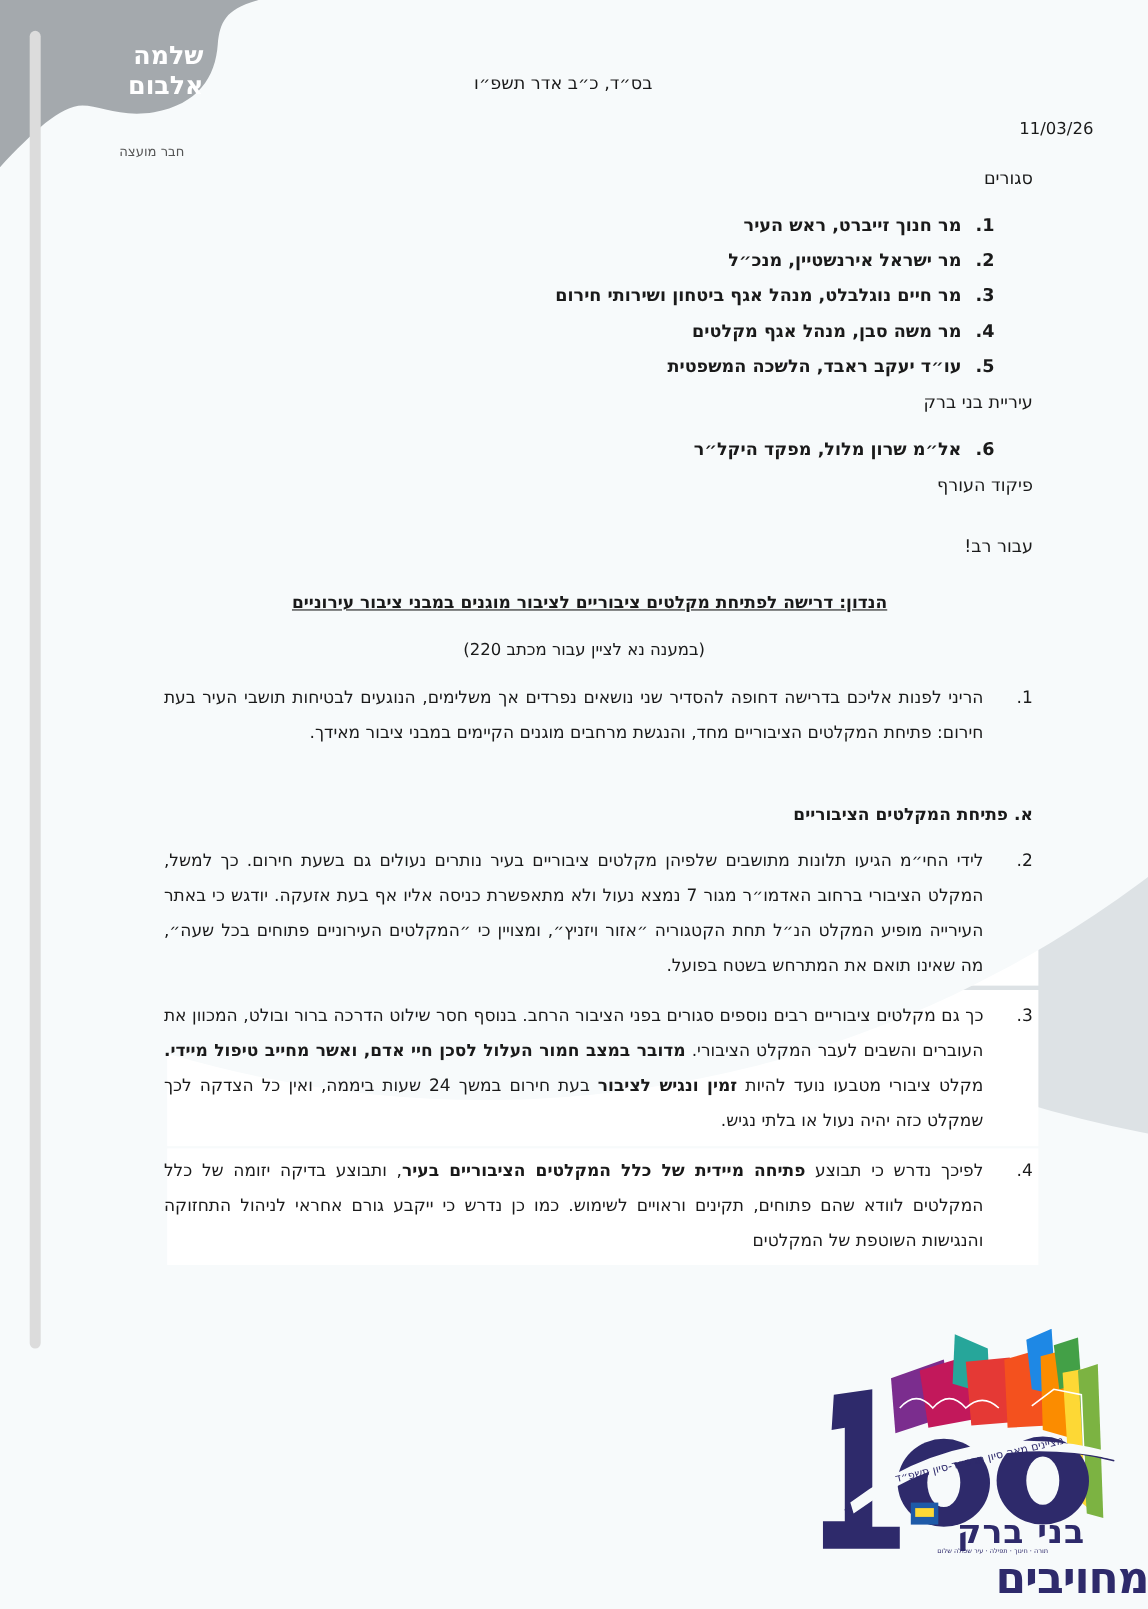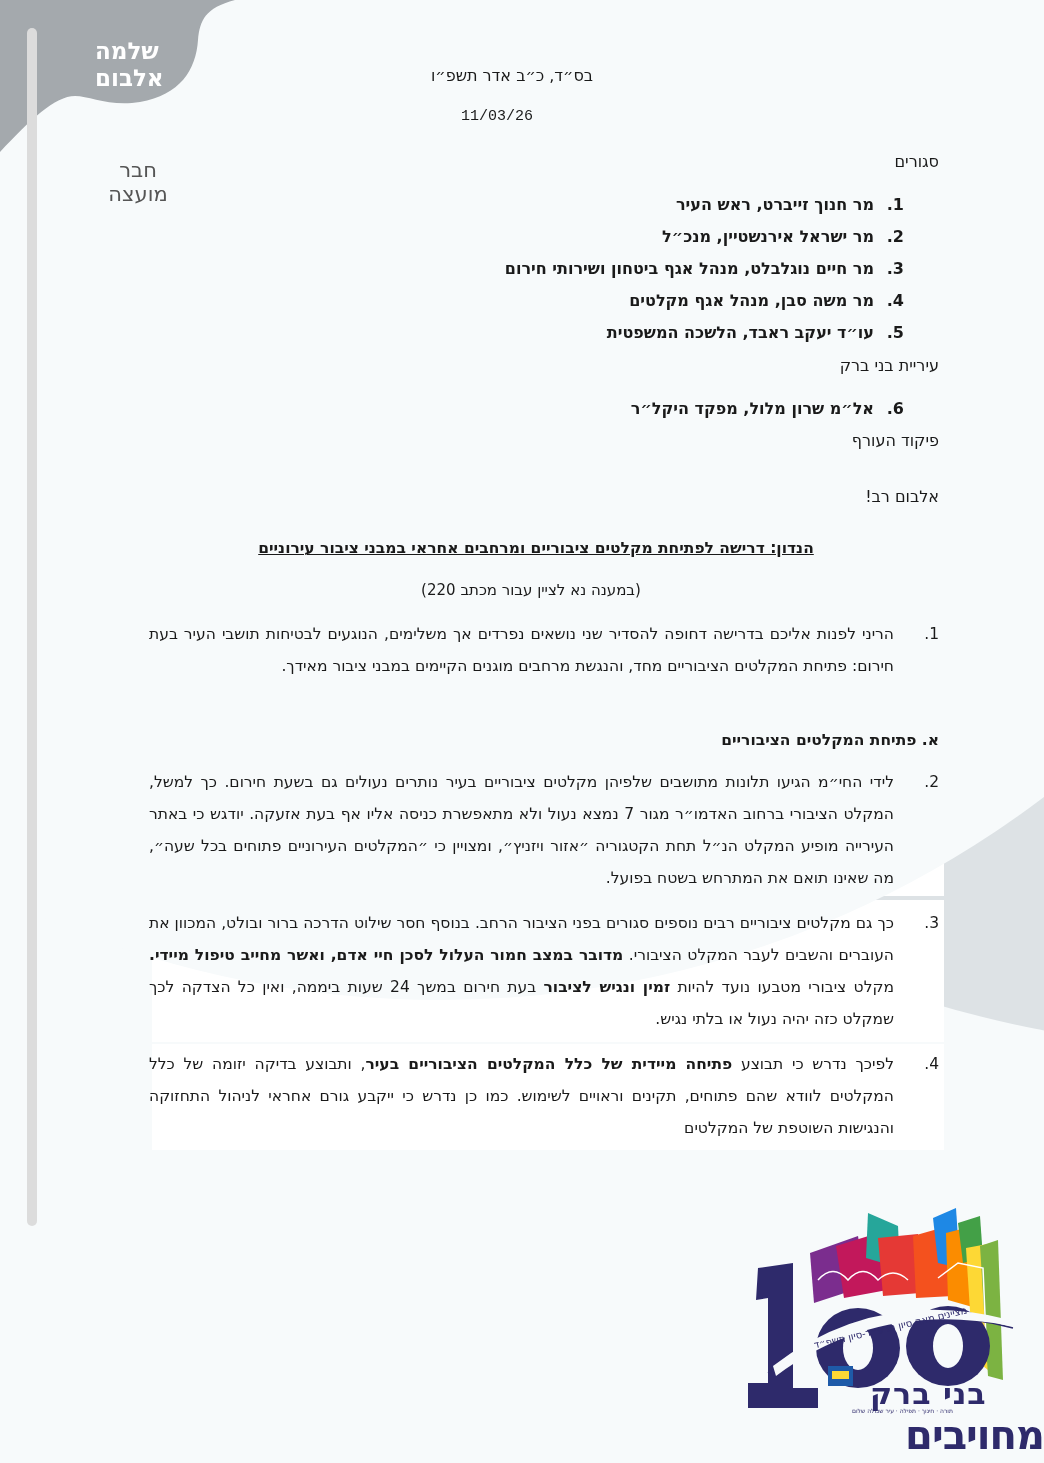--- a/index.html
+++ b/index.html
@@ -2,26 +2,26 @@
 <html lang="he"><head>
 <meta charset="utf-8">
 <style>
   html,body{margin:0;padding:0;}
   body{width:1044px;height:1463px;position:relative;overflow:hidden;background:#f6f9fa;font-family:"DejaVu Sans","Liberation Sans",sans-serif;color:#1a1a1a;}
   .page-bg{position:absolute;inset:0;background:#f7fafb;}
   .top-right-arc{position:absolute;left:150px;top:-1150px;width:2200px;height:2200px;border-radius:50%;background:#dde2e5;z-index:0;}
   .top-right-arc-inner{position:absolute;left:-560px;top:-1000px;width:2000px;height:2000px;border-radius:50%;background:#f7fafb;z-index:1;}
   .top-left-shape{position:absolute;left:0;top:0;width:240px;height:160px;z-index:2;}
   .side-bar{position:absolute;left:27px;top:28px;width:10px;height:1198px;background:#dcdcdc;border-radius:5px;z-index:3;}
-  .brand-name{position:absolute;left:95px;top:38px;width:90px;text-align:left;color:#ffffff;font-weight:bold;font-size:23px;line-height:27px;z-index:4;direction:rtl;}
-  .brand-role{position:absolute;left:96px;top:131px;width:84px;text-align:center;color:#555;font-size:21px;z-index:4;direction:rtl;margin-top:27px;}
+  .brand-name{position:absolute;left:95px;top:38px;width:90px;text-align:right;color:#ffffff;font-weight:bold;font-size:23px;line-height:27px;z-index:4;direction:rtl;}
+  .brand-role{position:absolute;left:96px;top:131px;width:84px;text-align:center;color:#555;font-size:12px;z-index:4;direction:rtl;}
   .content{position:absolute;inset:0;z-index:5;direction:rtl;}
   .t{position:absolute;white-space:nowrap;}
   .date-heb{left:0;right:0;top:66px;text-align:center;font-size:16px;padding-right:20px;}
-  .date-greg{left:0;right:0;top:108px;text-align:center;font-size:15px;padding-right:50px;font-family:Liberation Mono, monospace;}
+  .date-greg{left:0;right:0;top:108px;font-size:15px;padding-right:50px;}
   .honor{right:105px;top:152px;font-size:16px;}
   .addr-box{position:absolute;left:152px;width:792px;top:187px;height:162px;background:#ffffff;}
   .addr{right:140px;font-size:16px;font-weight:bold;}
   .addr .num{display:inline-block;width:30px;}
   .org{right:105px;font-size:16px;}
   .greet{right:105px;top:487px;font-size:16px;}
   .subject{left:0;right:0;top:539px;text-align:center;font-size:15.5px;font-weight:bold;text-decoration:underline;padding-left:28px;}
   .ref{left:0;right:0;top:581px;text-align:center;font-size:15px;padding-left:18px;}
   .body-box{position:absolute;left:152px;width:792px;background:#ffffff;}
   .para{position:absolute;right:105px;width:790px;font-size:15.5px;line-height:32px;text-align:justify;text-align-last:right;}
@@ -66,22 +66,22 @@
 
   <div class="t addr" style="top:195px;"><span class="num">1.</span><span>מר חנוך זייברט, ראש העיר</span></div>
   <div class="t addr" style="top:227px;"><span class="num">2.</span><span>מר ישראל אירנשטיין, מנכ״ל</span></div>
   <div class="t addr" style="top:259px;"><span class="num">3.</span><span>מר חיים נוגלבלט, מנהל אגף ביטחון ושירותי חירום</span></div>
   <div class="t addr" style="top:291px;"><span class="num">4.</span><span>מר משה סבן, מנהל אגף מקלטים</span></div>
   <div class="t addr" style="top:323px;"><span class="num">5.</span><span>עו״ד יעקב ראבד, הלשכה המשפטית</span></div>
   <div class="t org" style="top:356px;">עיריית בני ברק</div>
   <div class="t addr" style="top:399px;"><span class="num">6.</span><span>אל״מ שרון מלול, מפקד היקל״ר</span></div>
   <div class="t org" style="top:431px;">פיקוד העורף</div>
 
-  <div class="t greet">אלבום רב!</div>
-  <div class="t subject">הנדון: דרישה לפתיחת מקלטים ציבוריים ומרחבים אחראי במבני ציבור עירוניים</div>
+  <div class="t greet">עבור רב!</div>
+  <div class="t subject">הנדון: דרישה לפתיחת מקלטים ציבוריים לציבור מוגנים במבני ציבור עירוניים</div>
   <div class="t ref">(במענה נא לציין עבור מכתב 220)</div>
 
   <div class="para" style="top:618px;">
     <span class="pnum">1.</span>
     <span class="ptext"><span>הריני לפנות אליכם בדרישה דחופה להסדיר שני נושאים נפרדים אך משלימים, הנוגעים לבטיחות תושבי העיר בעת חירום: פתיחת המקלטים הציבוריים מחד, והנגשת מרחבים מוגנים הקיימים במבני ציבור מאידך.</span></span>
   </div>
 
   <div class="t section-a">א. פתיחת המקלטים הציבוריים</div>
 
   <div class="para" style="top:766px;">

